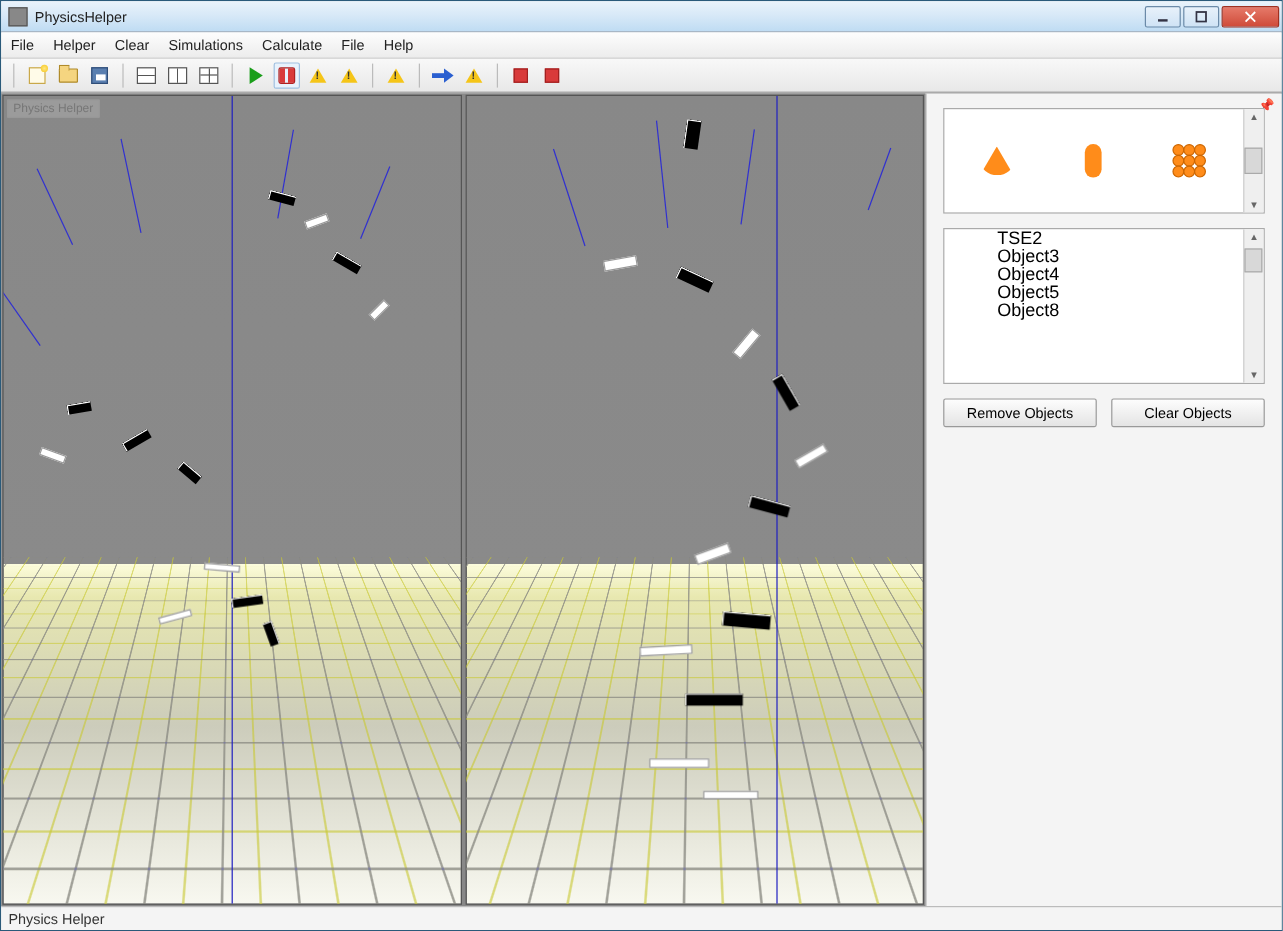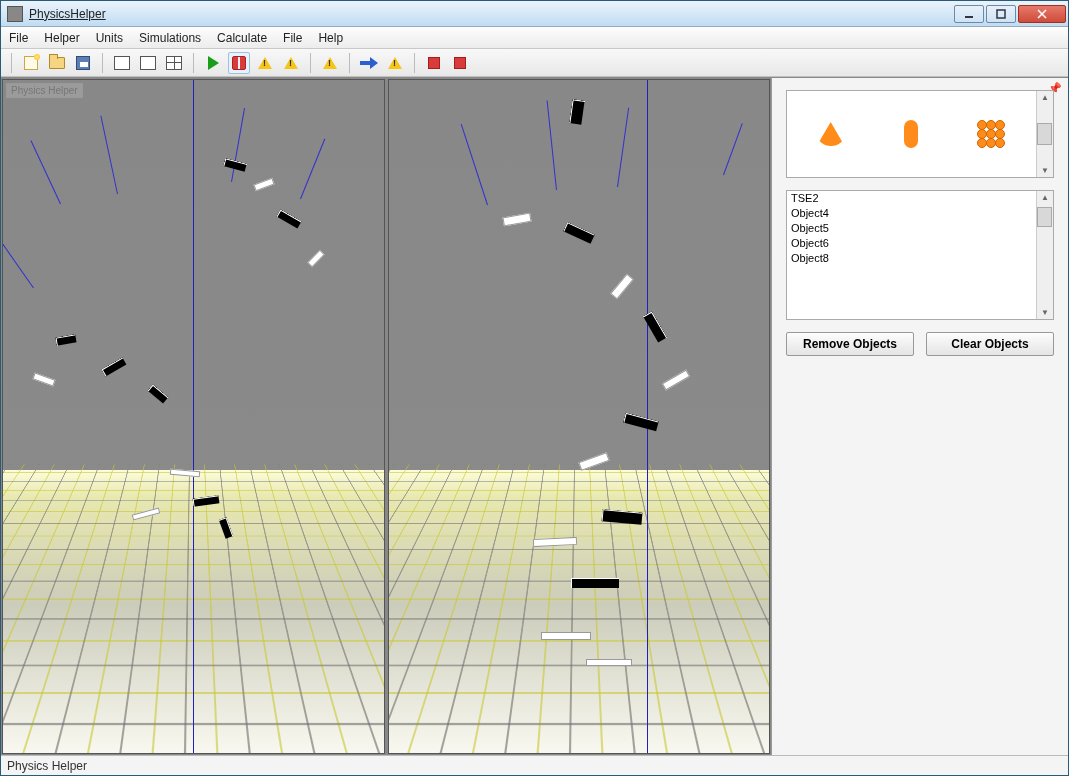--- a/index.html
+++ b/index.html
@@ -2,21 +2,21 @@
 <html><head>
 <meta charset="utf-8">
 <style>
 * { margin: 0; padding: 0; box-sizing: border-box; font-family: "Segoe UI", Tahoma, sans-serif; font-size: 12px; }
 body { width: 1069px; height: 776px; overflow: hidden; background: #5aa8c4; }
 
 .window { width: 1069px; height: 776px; display: flex; flex-direction: column; border: 1px solid #2a5a7a; background: #f0f0f0; }
 
 .titlebar { height: 26px; background: linear-gradient(to bottom, #eaf3fb 0%, #d6e8f7 50%, #bfdcf3 100%); display: flex; align-items: center; padding-left: 6px; border-bottom: 1px solid #9ab; }
 .titlebar .app-icon { width: 16px; height: 16px; background: #888; border: 1px solid #555; margin-right: 6px; }
-.titlebar .title { color: #222; text-decoration: underline; }
+.titlebar .title { color: #222; }
 .titlebar .win-controls { margin-left: auto; display: flex; }
 .win-btn { width: 30px; height: 18px; margin-right: 2px; border: 1px solid #6b8aa8; background: linear-gradient(#e8f1fa,#cfe3f5); display:flex; align-items:center; justify-content:center; border-radius: 2px; }
 .win-btn.close { width: 48px; background: linear-gradient(#e67a6a,#cf4b3a); border-color:#a03020; color:#fff; }
 .win-btn svg { display:block; }
 
 .menubar { height: 22px; background: linear-gradient(#fdfdfd,#ececec); border-bottom: 1px solid #c9c9c9; display: flex; align-items: center; padding-left: 8px; gap: 16px; }
 .menu-item { color: #222; }
 
 .toolbar { height: 28px; background: linear-gradient(#f8f8f8,#e8e8e8); border-bottom: 1px solid #c0c0c0; display:flex; align-items:center; padding: 0 6px; gap: 4px; }
 .tb-sep { width: 1px; height: 20px; background: #bbb; margin: 0 4px; }
@@ -65,23 +65,23 @@
 .pal-cone { width:28px; height:24px; background:#ff8c1a; clip-path: polygon(50% 0, 100% 100%, 0 100%); border-radius: 0 0 50% 50%; }
 .pal-caps { width:14px; height:28px; background:#ff8c1a; border-radius:7px; }
 .pal-cluster { width:28px; height:28px; position:relative; }
 .pal-cluster span { position:absolute; width:10px; height:10px; background:#ff8c1a; border-radius:50%; border:1px solid #cc6600; }
 
 .obj-list { height: 130px; border:1px solid #aaa; background:#fff; overflow:hidden; position:relative; padding-right:17px; }
 .obj-list .sb { position:absolute; right:0; top:0; bottom:0; width:17px; background:#efefef; border-left:1px solid #ccc; }
 .obj-list .sb:before { content:"▲"; position:absolute; top:2px; left:4px; font-size:8px; color:#666; }
 .obj-list .sb:after { content:"▼"; position:absolute; bottom:2px; left:4px; font-size:8px; color:#666; }
 .obj-list .thumb { position:absolute; right:1px; top:16px; width:15px; height:20px; background:#d8d8d8; border:1px solid #aaa; }
-.obj-item { padding:0 4px; line-height:15px; font-size:11px; }
-
-.btn-row { display:flex; gap:12px;font-weight:bold; }
+.obj-item { padding:0 4px; line-height:15px; font-size:15px;margin-left:40px; }
+
+.btn-row { display:flex; gap:12px; }
 .panel-btn { flex:1; height:24px; border:1px solid #999; background:linear-gradient(#fdfdfd,#e4e4e4); border-radius:2px; display:flex; align-items:center; justify-content:center; }
 
 .statusbar { height:20px; background:#f4f4f4; border-top:1px solid #bbb; padding-left:6px; display:flex; align-items:center; font-size:11px; color:#333; }
 </style>
 </head>
 <body>
 
 <div class="window">
 
   <div class="titlebar">
@@ -102,21 +102,21 @@
           <svg width="10" height="10">
             <path d="M1 1 L9 9 M9 1 L1 9" stroke="#fff" stroke-width="1.5"></path>
           </svg>
         </div>
     </div>
   </div>
 
   <div class="menubar">
     <span class="menu-item">File</span>
     <span class="menu-item">Helper</span>
-    <span class="menu-item">Units</span>
+    <span class="menu-item">Clear</span>
     <span class="menu-item">Simulations</span>
     <span class="menu-item">Calculate</span>
     <span class="menu-item">File</span>
     <span class="menu-item">Help</span>
   </div>
 
   <div class="toolbar">
     <div class="tb-sep"></div>
     <div class="tb-btn">
         <div class="ic-new"></div>
@@ -238,23 +238,23 @@
           <span style="left:0;top:18px"></span>
             <span style="left:9px;top:18px"></span>
             <span style="left:18px;top:18px"></span>
         </div>
         <div class="sb"></div>
         <div class="thumb"></div>
       </div>
 
       <div class="obj-list">
         <div class="obj-item">TSE2</div>
+        <div class="obj-item">Object3</div>
         <div class="obj-item">Object4</div>
         <div class="obj-item">Object5</div>
-        <div class="obj-item">Object6</div>
         <div class="obj-item">Object8</div>
         <div class="sb"></div>
         <div class="thumb"></div>
       </div>
 
       <div class="btn-row">
         <div class="panel-btn">
             <span>Remove Objects</span>
           </div>
         <div class="panel-btn">

